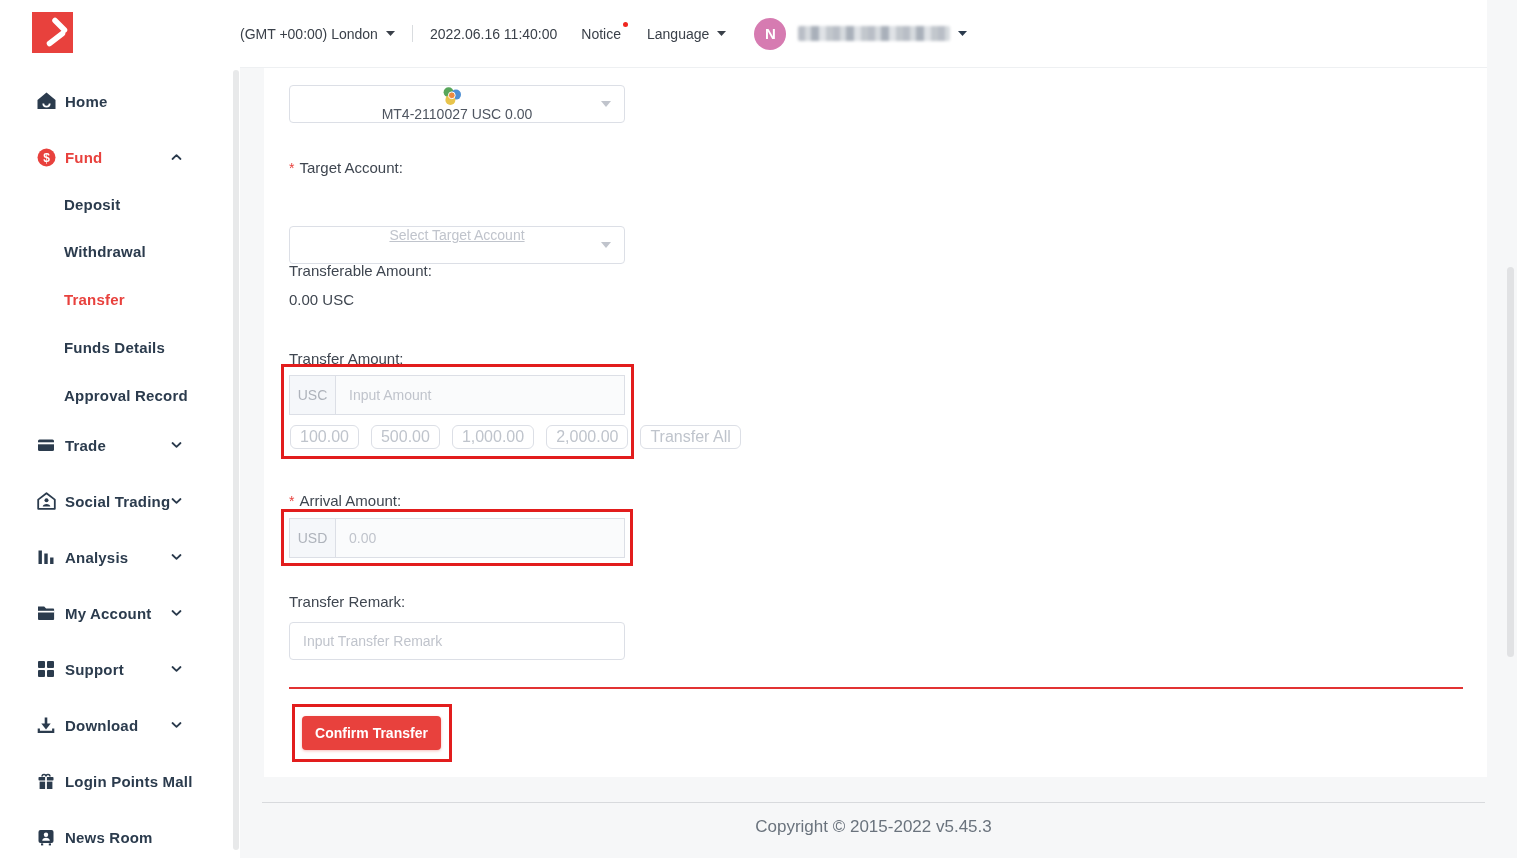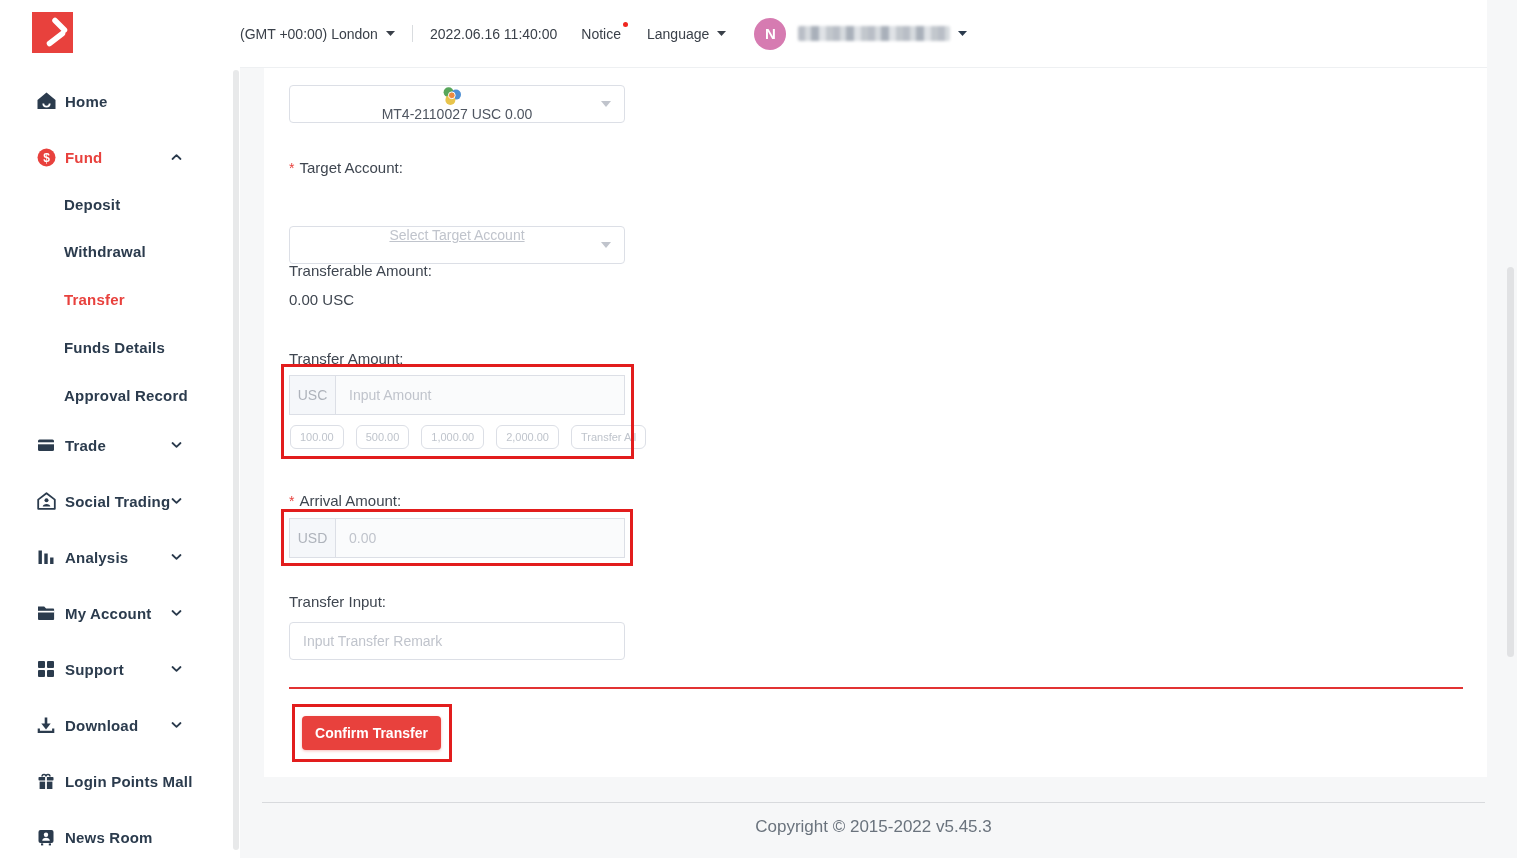--- a/index.html
+++ b/index.html
@@ -60,21 +60,21 @@
             display:flex; align-items:stretch; overflow:hidden; }
   .iprefix { width:46px; border-right:1px solid #dcdfe6; background:#f5f7fa; color:#aeb3bb; font-size:14px;
              display:flex; align-items:center; justify-content:center; flex:none; }
   .igroup input { flex:1; border:none; outline:none; background:transparent; font-size:14px; padding:0 13px;
                   color:#4e5560; font-family:"Liberation Sans",sans-serif; }
   .igroup input::placeholder, .plain-input::placeholder { color:#c0c4cc; opacity:1; }
   .plain-input { width:336px; height:38px; border:1px solid #dcdfe6; border-radius:4px; background:#fff;
                  font-size:14px; padding:0 13px; outline:none; color:#4e5560; font-family:"Liberation Sans",sans-serif; }
   .quick-row { display:flex; }
   .qbtn { height:24px; border:1px solid #dcdfe6; border-radius:6px; background:#fff; color:#bfc4cc;
-          font-size:11px; padding:0 9px; margin-right:12px; cursor:pointer; font-family:"Liberation Sans",sans-serif;
+          font-size:16px; padding:0 9px; margin-right:12px; cursor:pointer; font-family:"Liberation Sans",sans-serif;
           display:flex; align-items:center; }
   .annot { position:absolute; border:3px solid #e21d1d; pointer-events:none; z-index:5; }
   .red-hr { position:absolute; height:2px; background:#e23333; }
   .confirm-btn { width:139px; height:34px; background:#e8413d; border:none; border-radius:4px; color:#fff;
                  font-size:14px; font-weight:700; cursor:pointer; font-family:"Liberation Sans",sans-serif;
                  box-shadow:0 1px 3px rgba(232,65,61,.35); }
   .right-scroll { position:absolute; left:1507px; top:267px; width:7px; height:390px; background:#e1e2e4;
                   border-radius:3.5px; z-index:6; }
 </style>
 </head>
@@ -341,21 +341,21 @@
 
   <div class="abs flabel" style="left:25px; top:427px;">
     <span class="req">*</span><span>Arrival Amount:</span>
   </div>
 
   <div class="abs igroup" style="left:25px; top:453px;">
     <span class="iprefix">USD</span>
     <input type="text" placeholder="0.00" style="">
   </div>
 
-  <div class="abs flabel" style="left:25px; top:528px;">Transfer Input:</div>
+  <div class="abs flabel" style="left:25px; top:528px;">Transfer Remark:</div>
   <input type="text" class="abs plain-input" style="left: 25px; top: 557px;" placeholder="Input Transfer Remark">
 
   <div class="red-hr" style="left:25px; top:622px; width:1174px;"></div>
 
   <button class="abs confirm-btn" style="left:38px; top:651px;">Confirm Transfer</button>
 </div>
 
 <div class="annot" style="left:281px; top:364px; width:353px; height:95px;"></div>
 <div class="annot" style="left:281px; top:509px; width:352px; height:57px;"></div>
 <div class="annot" style="left:292px; top:704px; width:160px; height:58px;"></div>

